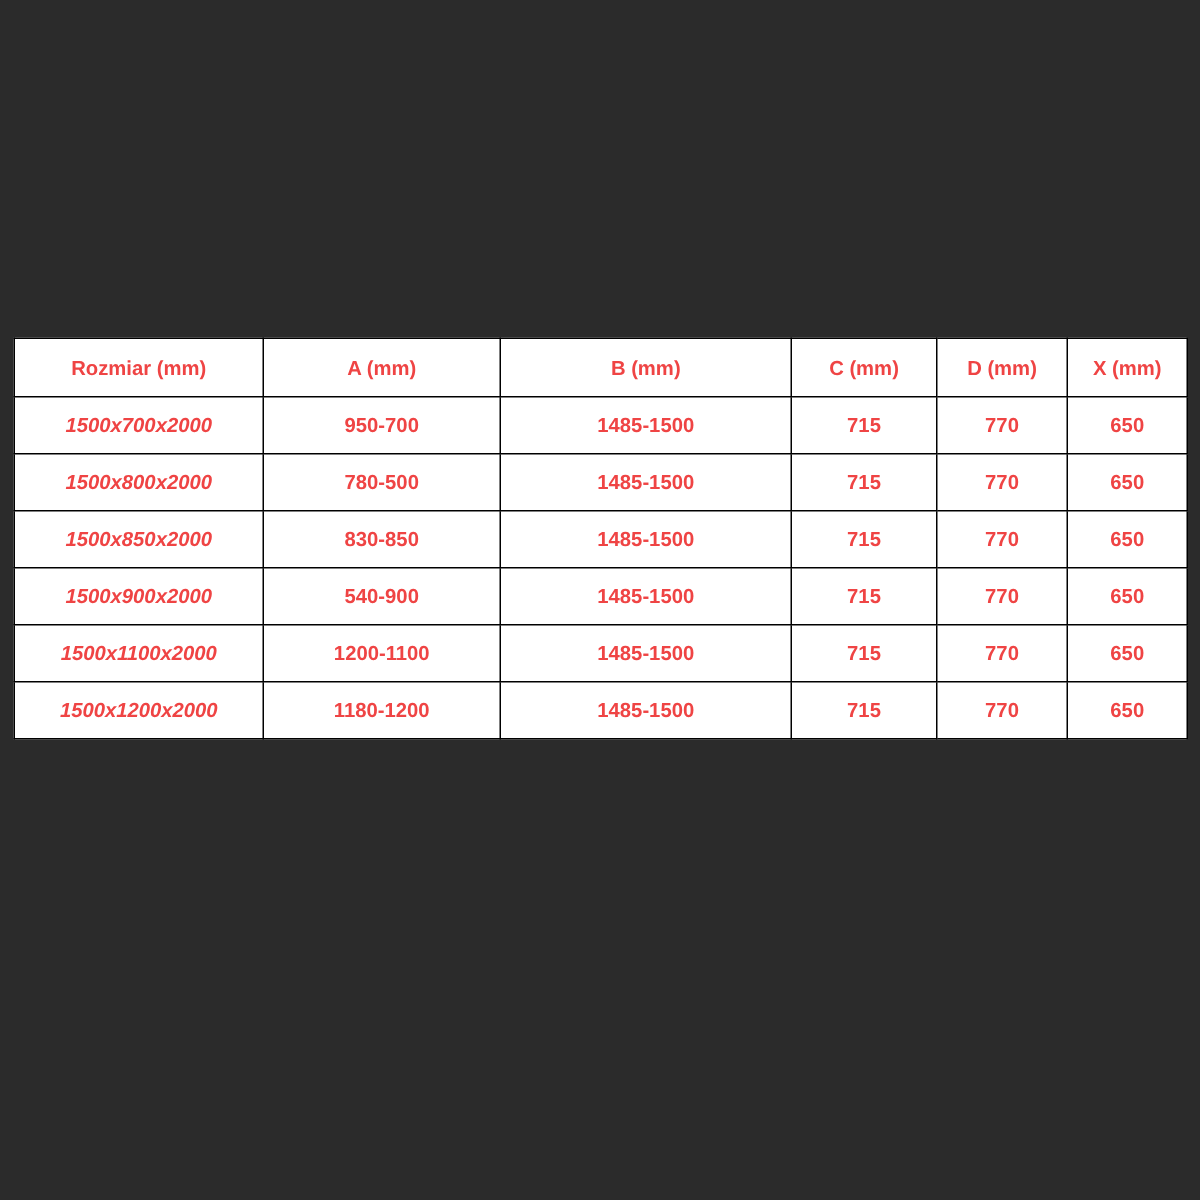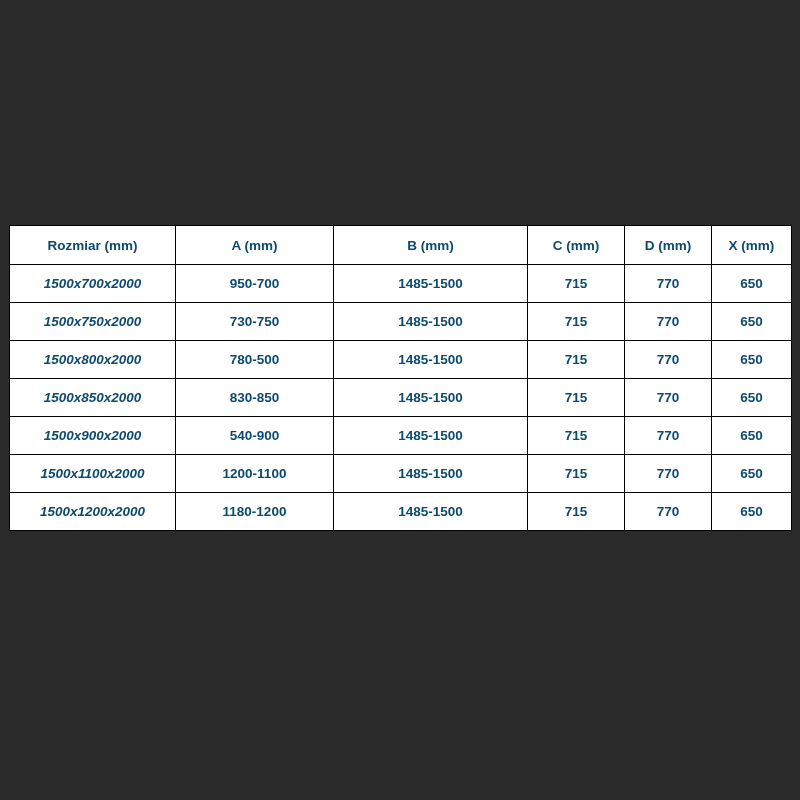--- a/index.html
+++ b/index.html
@@ -28,21 +28,21 @@
   table.spec {
     border-collapse: collapse;
     width: 782px;
     background: #ffffff;
     table-layout: fixed;
   }
   table.spec th,
   table.spec td {
     border: 1px solid #000000;
     text-align: center;
-    color: #0c4a6e;
+    color: #ef4444;
     font-size: 13.5px;
     height: 37px;
     padding: 0 7px;
     white-space: nowrap;
     overflow: hidden;
   }
   table.spec thead th {
     font-weight: bold;
     font-size: 13.5px;
     height: 38px;
@@ -89,28 +89,20 @@
       <tbody>
         <tr>
           <td class="size-col">1500x700x2000</td>
           <td>950-700</td>
           <td>1485-1500</td>
           <td>715</td>
           <td>770</td>
           <td>650</td>
         </tr>
         <tr>
-          <td class="size-col">1500x750x2000</td>
-          <td>730-750</td>
-          <td>1485-1500</td>
-          <td>715</td>
-          <td>770</td>
-          <td>650</td>
-        </tr>
-        <tr>
           <td class="size-col">1500x800x2000</td>
           <td>780-500</td>
           <td>1485-1500</td>
           <td>715</td>
           <td>770</td>
           <td>650</td>
         </tr>
         <tr>
           <td class="size-col">1500x850x2000</td>
           <td>830-850</td>

